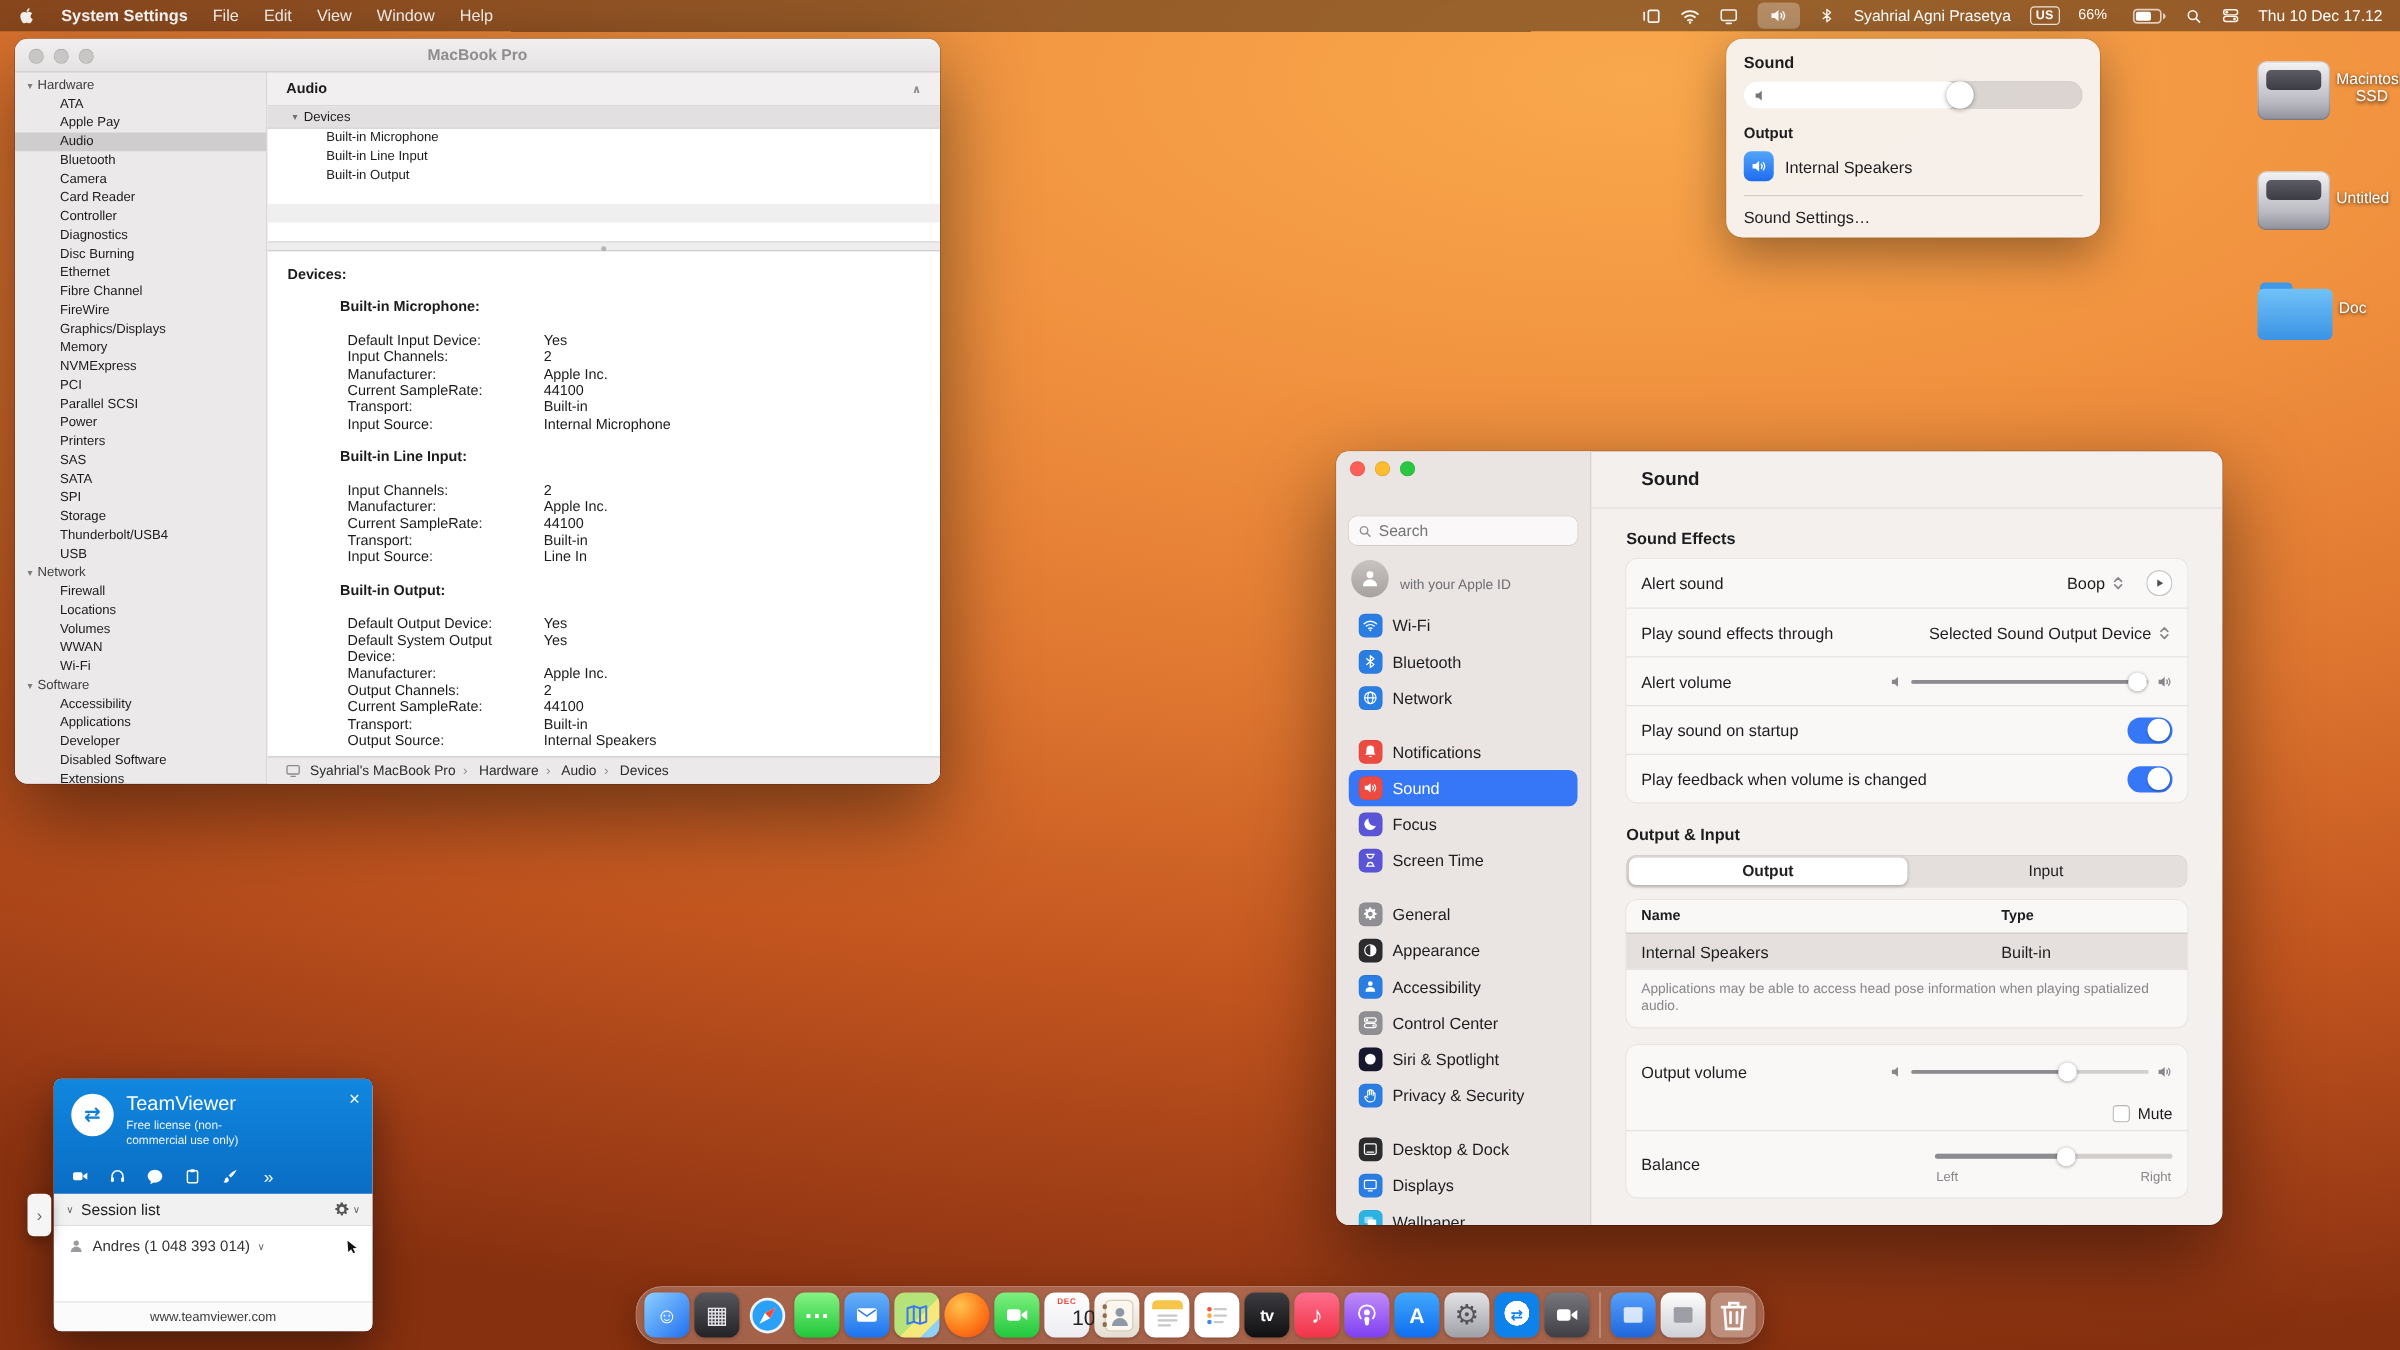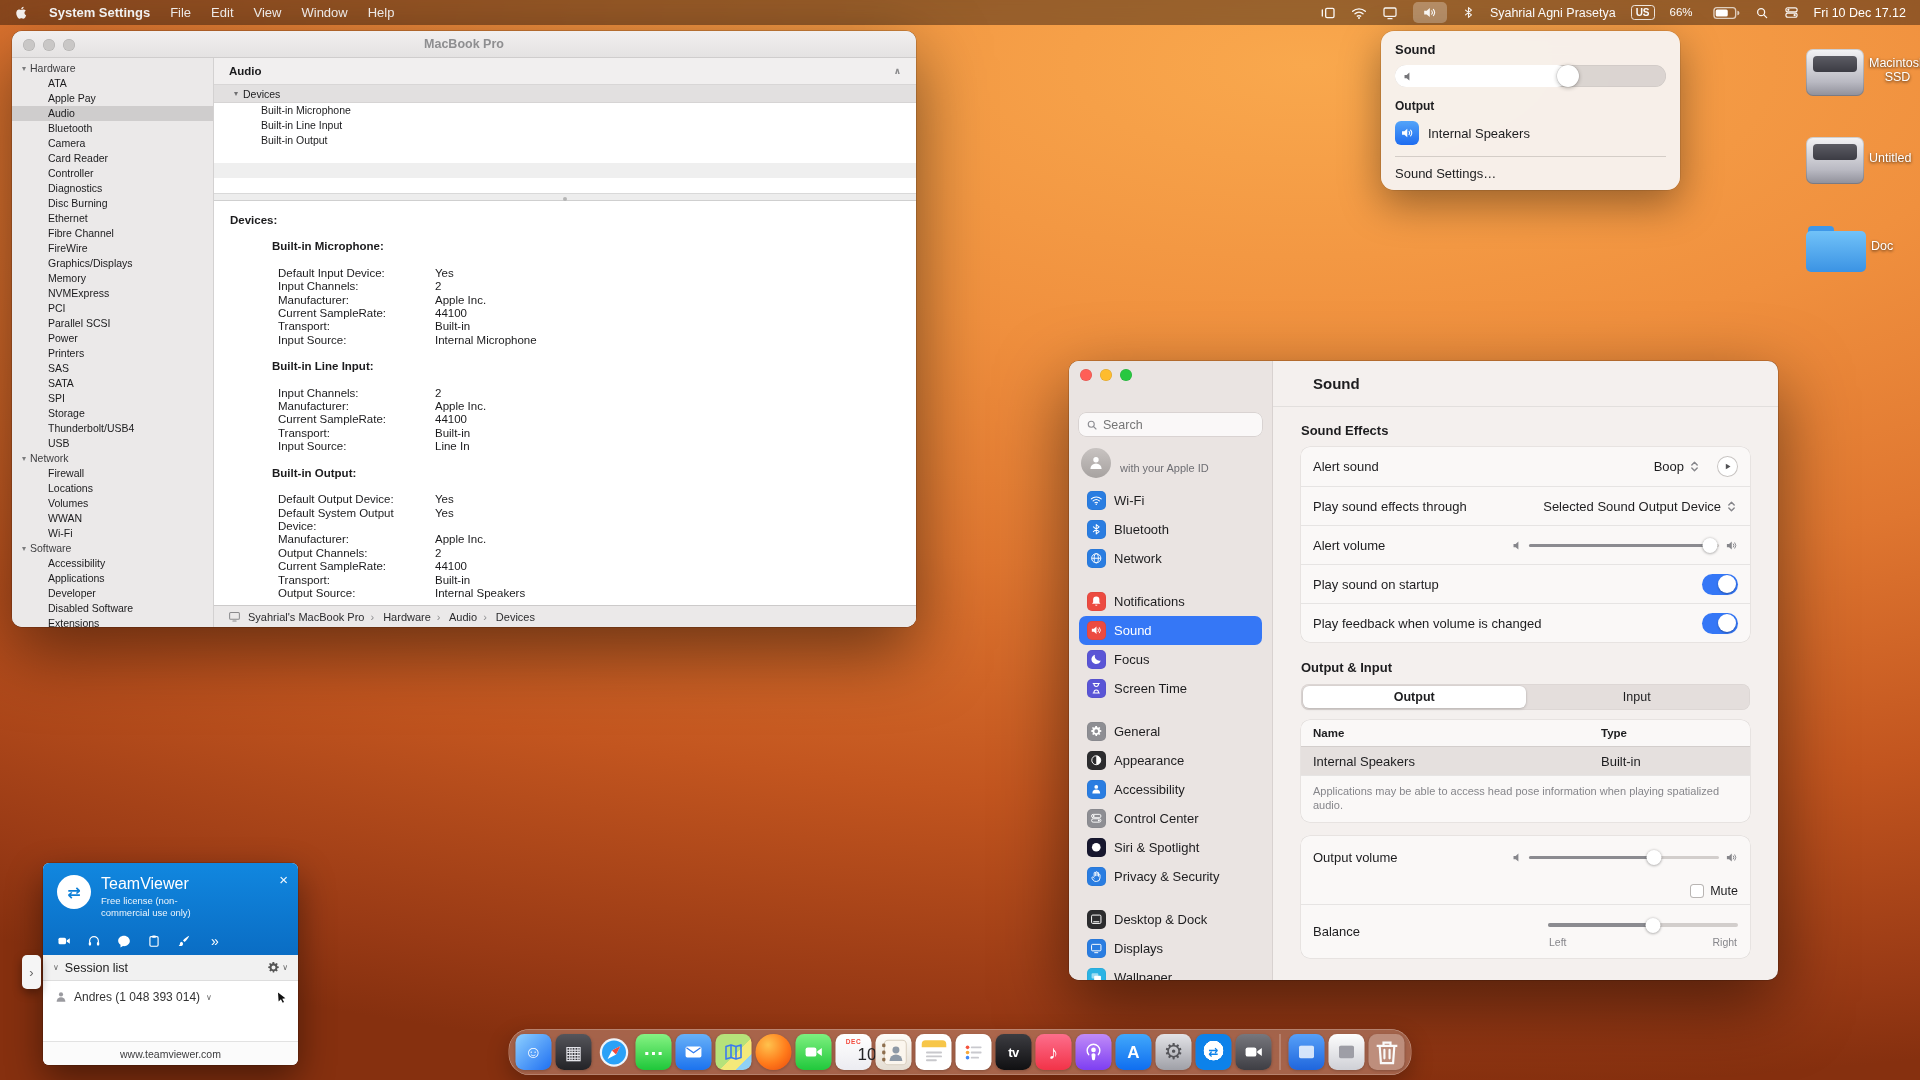--- a/index.html
+++ b/index.html
@@ -29,21 +29,21 @@
   .folder.show{display:block;width:60px;height:46px;position:relative}
   .folder-tab{position:absolute;left:2px;top:0;width:26px;height:10px;border-radius:4px 4px 0 0;background:#3e97e8}
   .folder-front{position:absolute;left:0;top:5px;right:0;bottom:0;border-radius:5px;background:linear-gradient(#71c2f8,#3b93e4)}
   .desk-label{font-size:12.5px;color:#fff;text-shadow:0 1px 3px rgba(0,0,0,.75);text-align:center}
   
   .window{position:absolute;border-radius:10px;box-shadow:0 24px 70px rgba(0,0,0,.5),0 0 0 .5px rgba(0,0,0,.3);overflow:hidden}
   .lights{position:absolute;left:11px;top:8px;display:flex;gap:8px;z-index:5}
   .light{width:12px;height:12px;border-radius:50%;background:#c9c7c6;box-shadow:inset 0 0 0 .5px rgba(0,0,0,.15)}
   .light.r{background:#ff5f57}.light.y{background:#febc2e}.light.g{background:#28c840}
   
-  .sysinfo{left:12px;top:31px;width:904px;height:596px;background:#ebe9e9;font-size:11px;color:#1b1b1d}
+  .sysinfo{left:12px;top:31px;width:740px;height:596px;background:#ebe9e9;font-size:11px;color:#1b1b1d}
   .si-titlebar{height:27px;background:linear-gradient(#f1efef,#e4e2e2);border-bottom:1px solid #cfcdcd;display:flex;align-items:center;justify-content:center;color:#8e8e90;font-size:12.5px;font-weight:600;position:relative}
   .si-body{display:flex;height:569px}
   .si-side{width:202px;flex:none;border-right:1px solid #d3d1d1;background:#ebe9e9;padding-top:3px;overflow:hidden}
   .si-row{height:15px;line-height:15px;padding-left:36px;white-space:nowrap;font-size:10.5px}
   .si-row.section{padding-left:10px;color:#3e3e40;display:flex;align-items:center;gap:4px}
   .si-row .tri{display:none;font-size:8px;color:#7c7c7e}
   .si-row.section .tri{display:inline}
   .si-row.selected{background:#cfcdcd}
   .si-main{flex:1;display:flex;flex-direction:column;background:#fff;min-width:0}
   .si-panel-header{height:27px;flex:none;background:#f1efef;border-bottom:1px solid #d8d6d6;display:flex;align-items:center;padding:0 15px;font-weight:700;font-size:11.5px}
@@ -376,21 +376,21 @@
         <svg style="width:27px;height:14px">
             <use href="#i-battery"></use>
           </svg>
       </span>
       <svg class="mb-ic" style="width:14px;height:14px">
           <use href="#i-search"></use>
         </svg>
       <svg class="mb-ic" style="width:15px;height:15px">
           <use href="#i-toggles"></use>
         </svg>
-      <span class="mb-clock">Fri 10 Dec 17.12</span>
+      <span class="mb-clock">Thu 10 Dec 17.12</span>
     </div>
   </div>
 
   <div class="desk">
   <div class="desk-item">
     <div class="desk-art">
       <div class="drive show"><span></span></div>
 
     </div>
     <div class="desk-label">Macintosh SSD</div>

